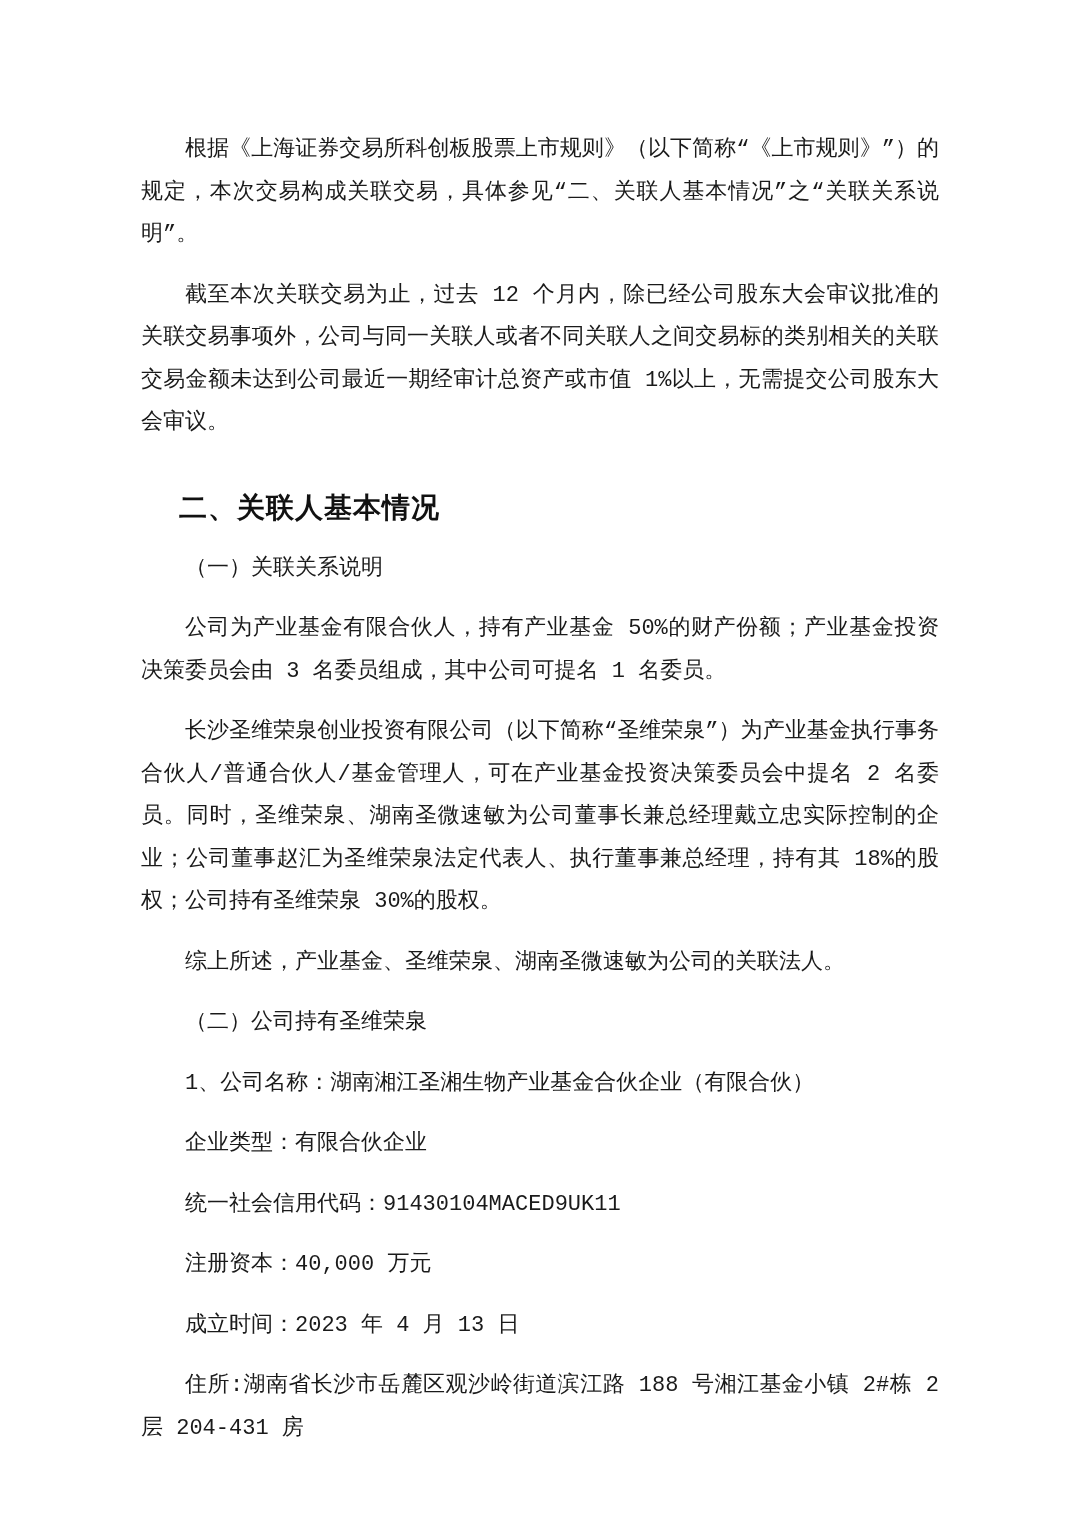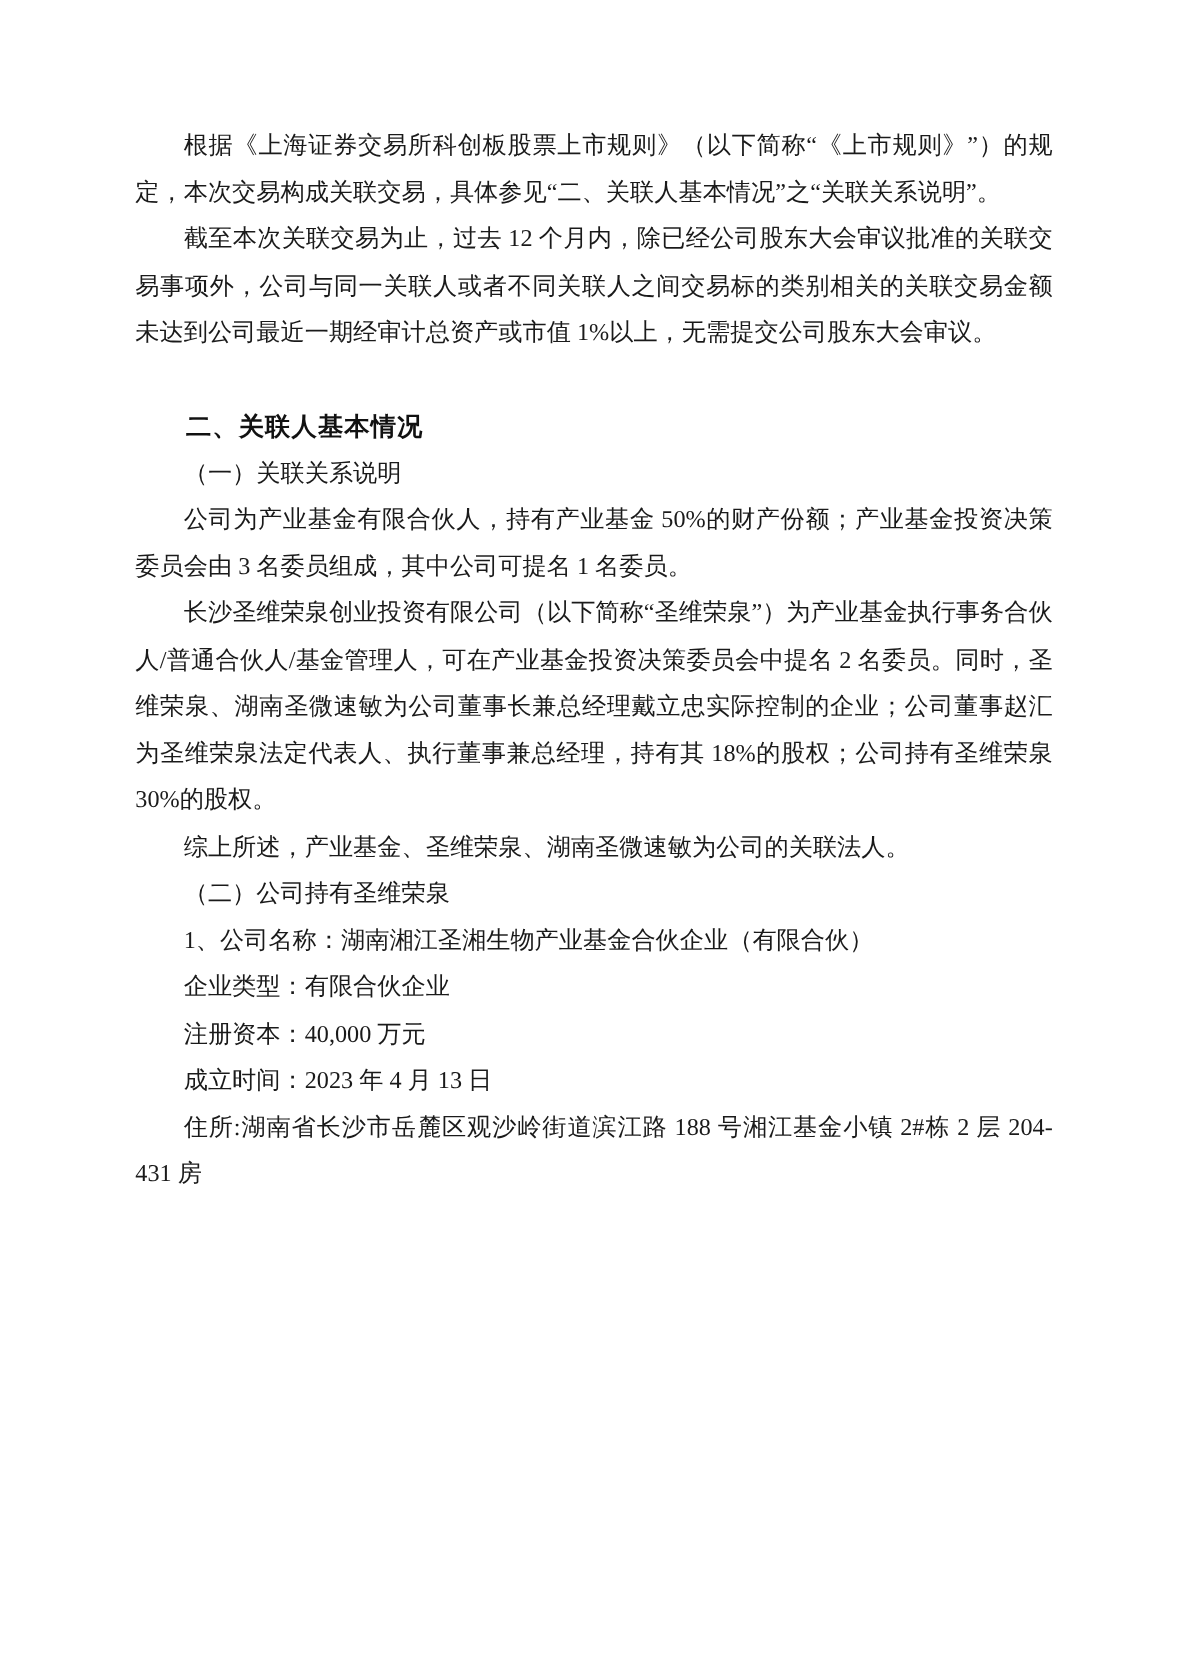--- a/index.html
+++ b/index.html
@@ -15,30 +15,31 @@
     background: #ffffff;
     box-sizing: border-box;
     padding: 111px 123px 0 123px;
     font-family: "Liberation Serif", "DejaVu Serif", serif;
     font-size: 22px;
     line-height: 42.5px;
     color: #1a1a1a;
     overflow: hidden;
   }
   .para {
-    margin: 0;
+    margin: 18px;
     text-indent: 2em;
     text-align: justify;
     text-justify: inter-ideograph;
     font-weight: 400;
+    font-family: Liberation Mono, monospace;
   }
   .section-heading {
     margin: 42.5px 0 0 0;
     text-indent: 2em;
-    font-size: 23px;
+    font-size: 28px;
     line-height: 42.5px;
     font-weight: 700;
     font-family: "Liberation Sans", "DejaVu Sans", sans-serif;
     letter-spacing: 1px;
     color: #111111;
   }
 </style>
 </head>
 <body>
 
@@ -46,16 +47,17 @@
   <p class="para">根据《上海证券交易所科创板股票上市规则》（以下简称“《上市规则》”）的规定，本次交易构成关联交易，具体参见“二、关联人基本情况”之“关联关系说明”。</p>
   <p class="para">截至本次关联交易为止，过去 12 个月内，除已经公司股东大会审议批准的关联交易事项外，公司与同一关联人或者不同关联人之间交易标的类别相关的关联交易金额未达到公司最近一期经审计总资产或市值 1%以上，无需提交公司股东大会审议。</p>
   <h2 class="section-heading">二、关联人基本情况</h2>
   <p class="para">（一）关联关系说明</p>
   <p class="para">公司为产业基金有限合伙人，持有产业基金 50%的财产份额；产业基金投资决策委员会由 3 名委员组成，其中公司可提名 1 名委员。</p>
   <p class="para">长沙圣维荣泉创业投资有限公司（以下简称“圣维荣泉”）为产业基金执行事务合伙人/普通合伙人/基金管理人，可在产业基金投资决策委员会中提名 2 名委员。同时，圣维荣泉、湖南圣微速敏为公司董事长兼总经理戴立忠实际控制的企业；公司董事赵汇为圣维荣泉法定代表人、执行董事兼总经理，持有其 18%的股权；公司持有圣维荣泉 30%的股权。</p>
   <p class="para">综上所述，产业基金、圣维荣泉、湖南圣微速敏为公司的关联法人。</p>
   <p class="para">（二）公司持有圣维荣泉</p>
   <p class="para">1、公司名称：湖南湘江圣湘生物产业基金合伙企业（有限合伙）</p>
   <p class="para">企业类型：有限合伙企业</p>
+  <p class="para">统一社会信用代码：91430104MACED9UK11</p>
   <p class="para">注册资本：40,000 万元</p>
   <p class="para">成立时间：2023 年 4 月 13 日</p>
   <p class="para">住所:湖南省长沙市岳麓区观沙岭街道滨江路 188 号湘江基金小镇 2#栋 2 层 204-431 房</p>
 </div>
 
 </body></html>

